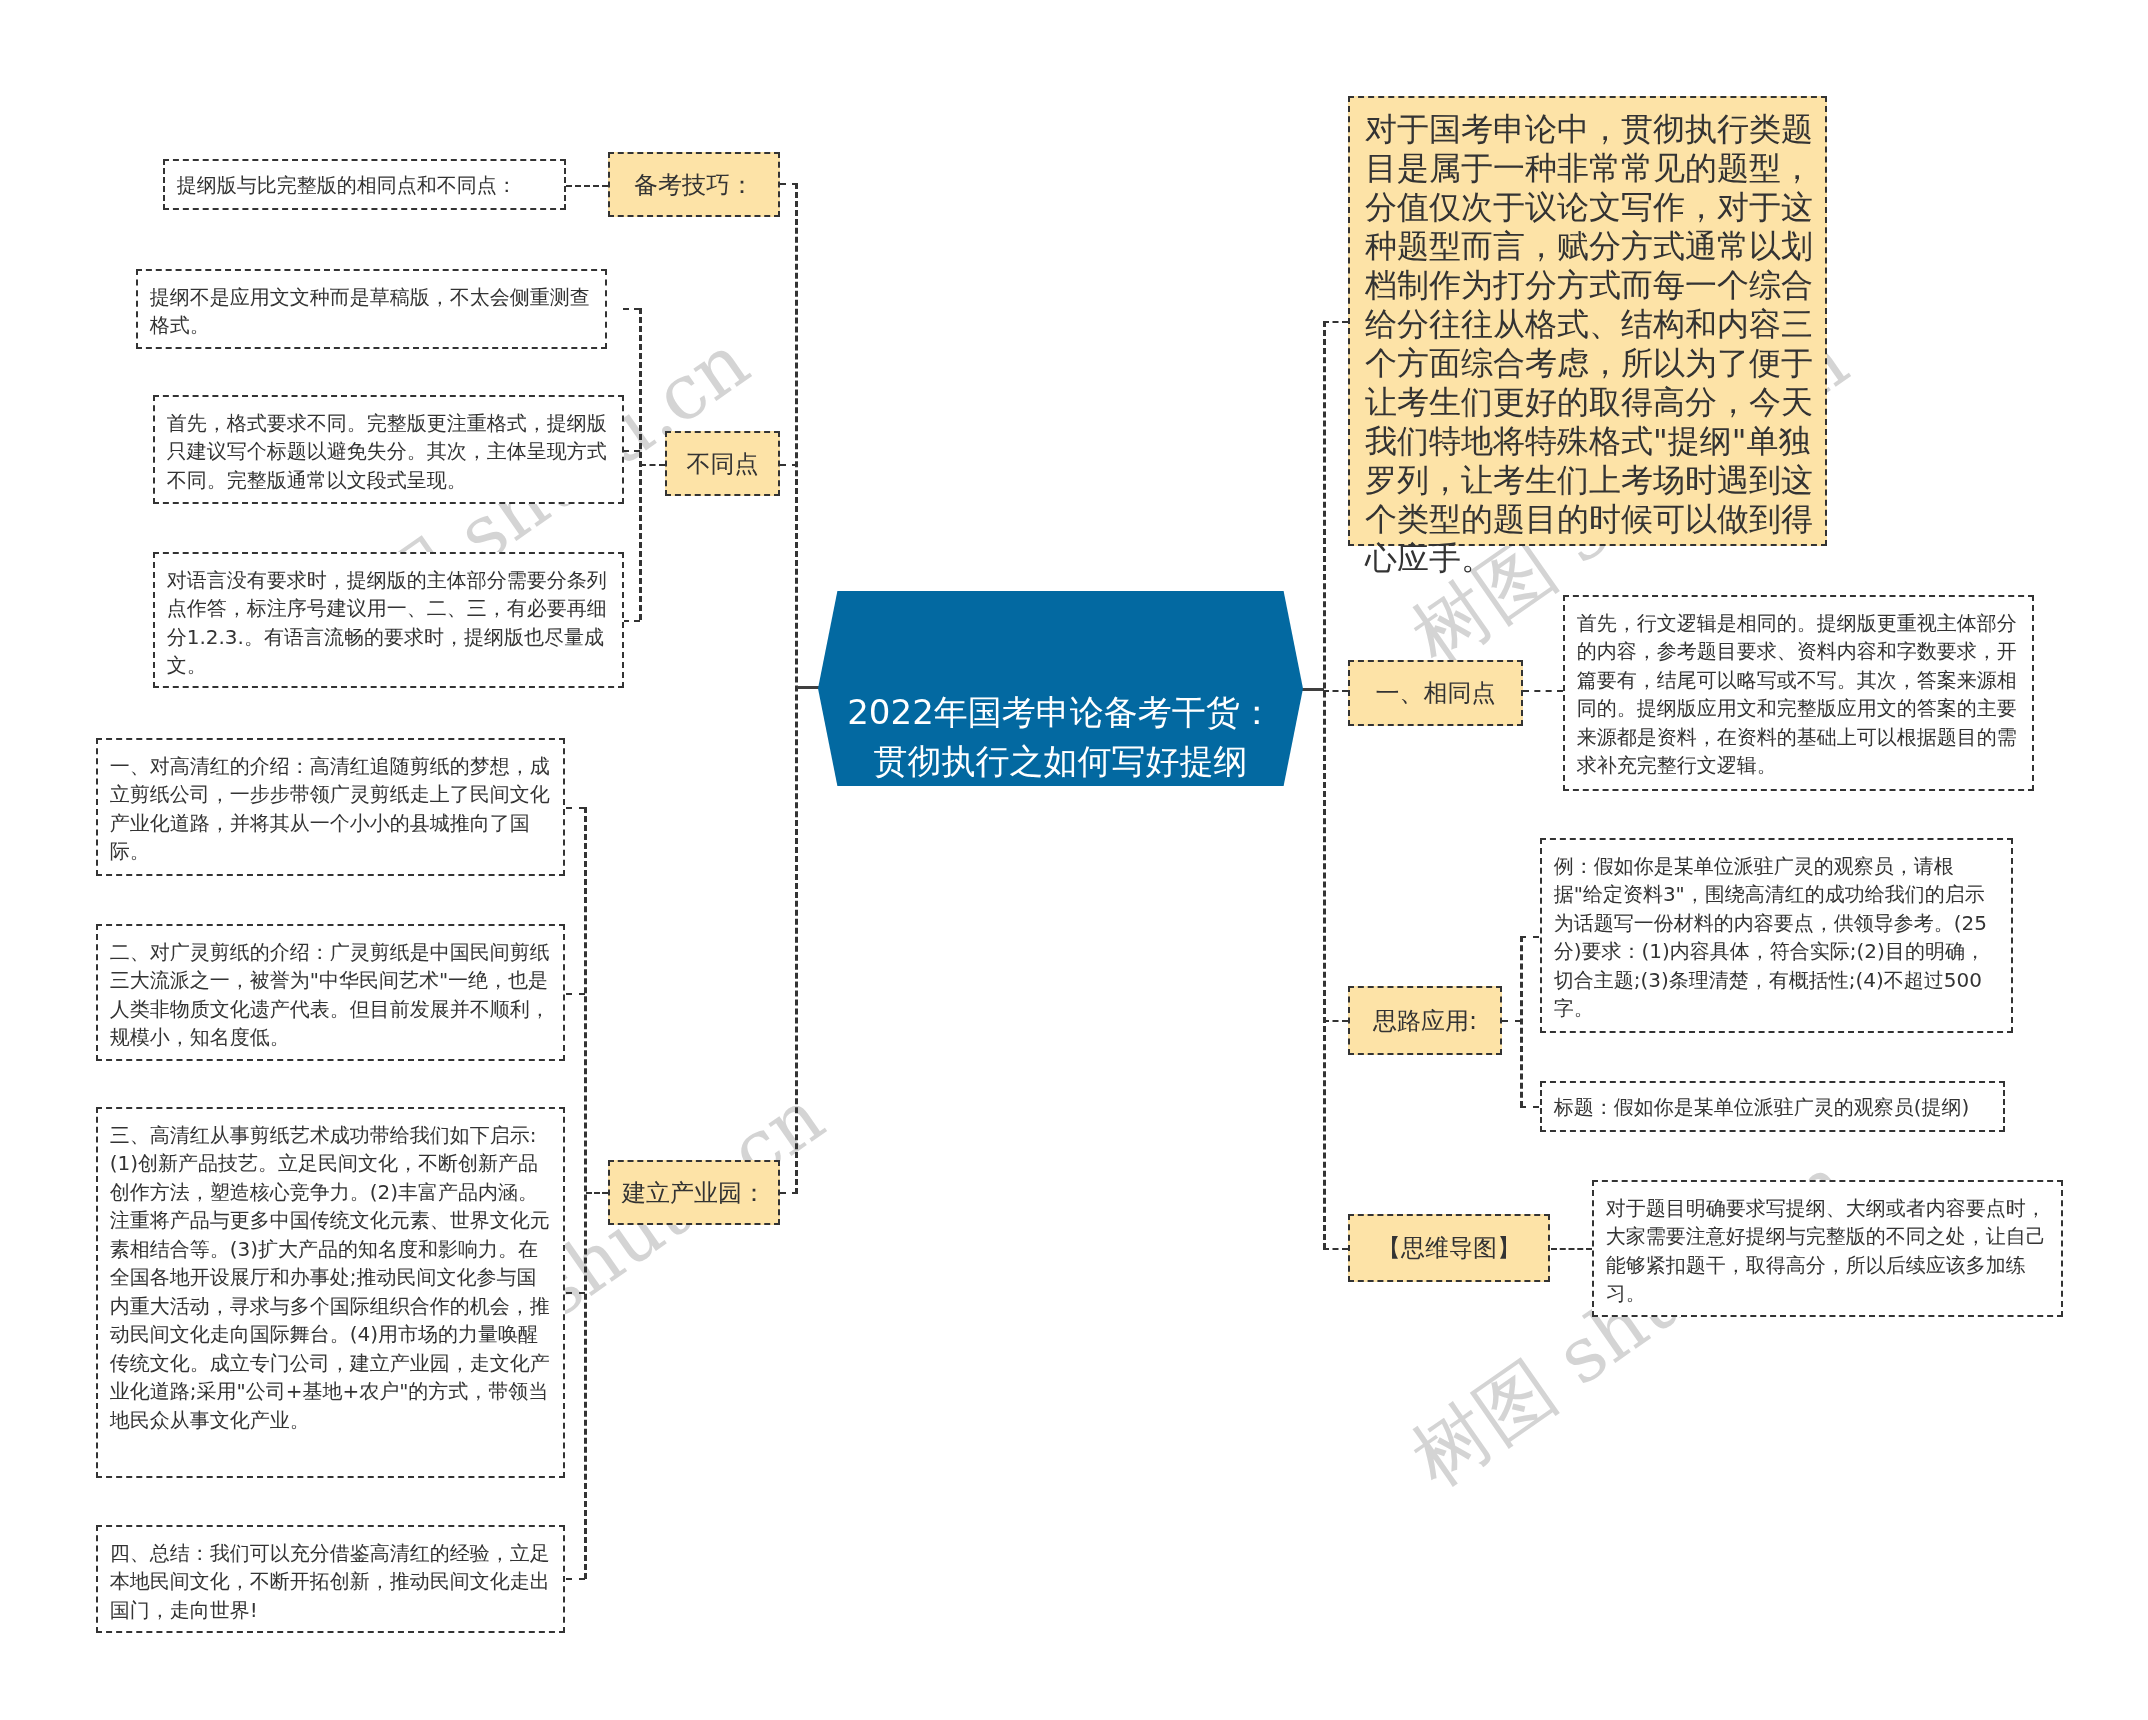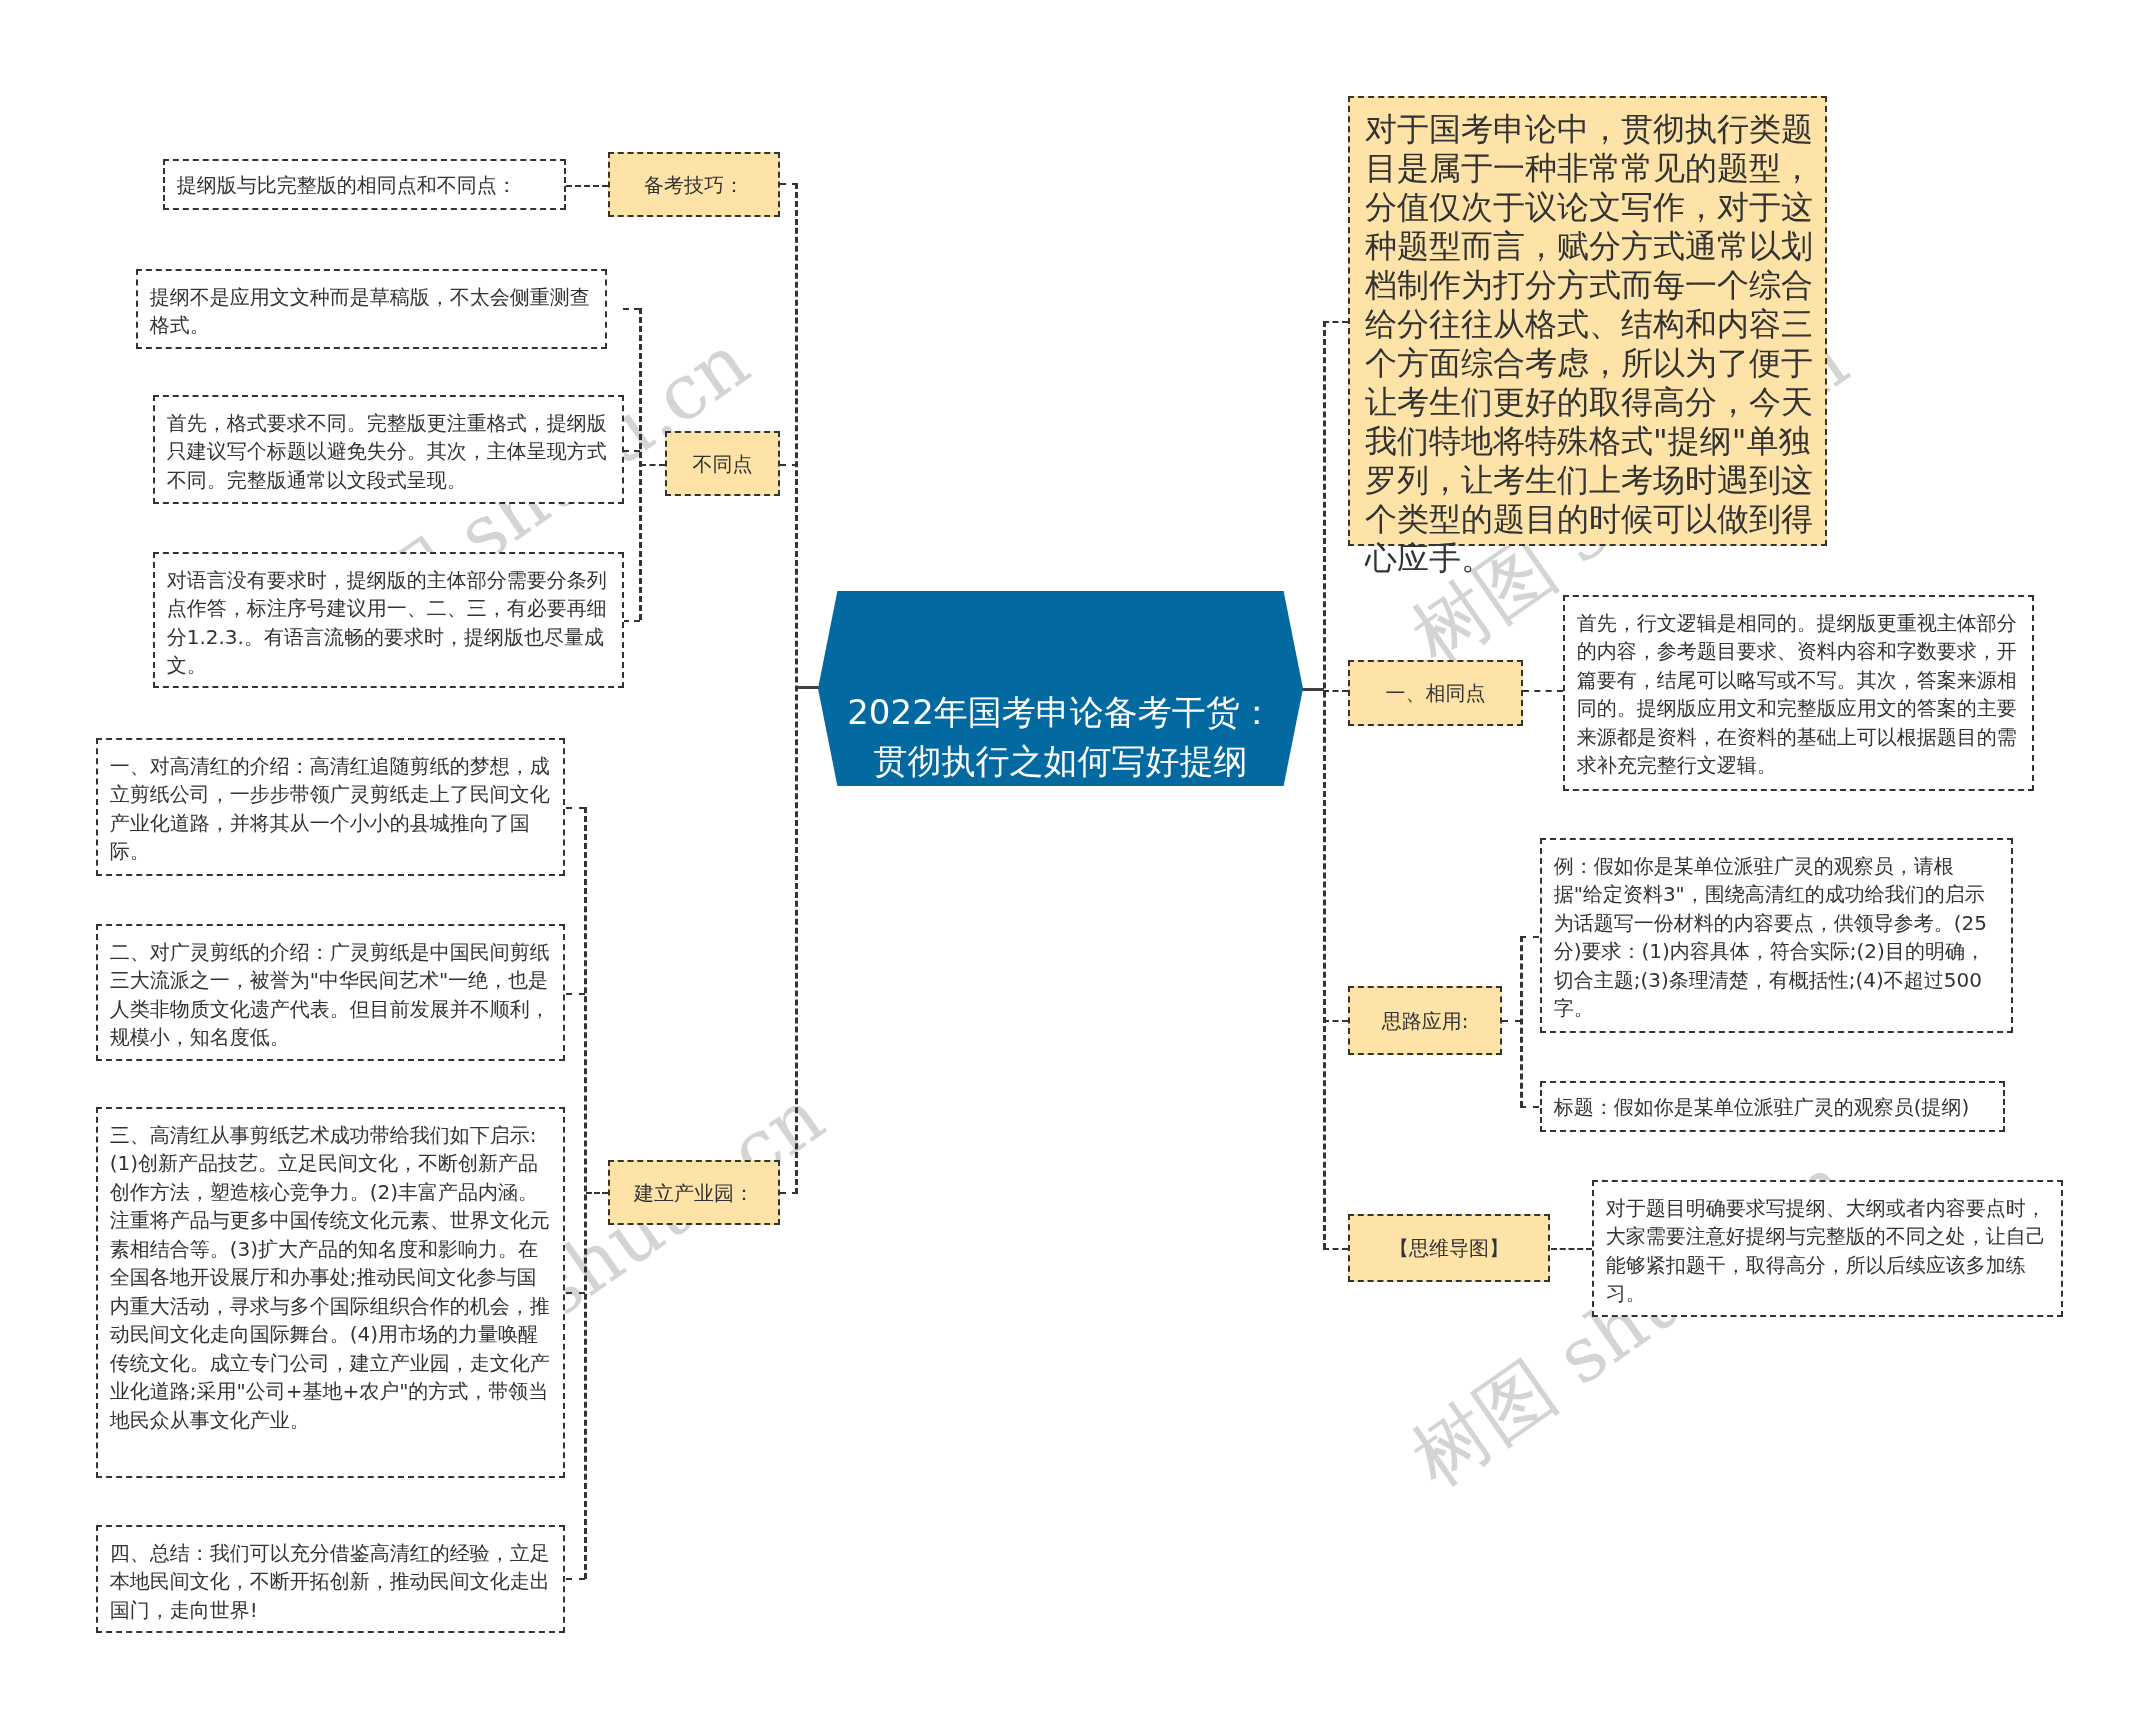--- a/index.html
+++ b/index.html
@@ -1,19 +1,19 @@
 <!DOCTYPE html>
 <html style="font-size:13.4px"><head>
 <meta charset="utf-8">
 <style>
   html, body { margin:0; padding:0; background:#ffffff; }
   body { width:2148px; height:1721px; position:relative; overflow:hidden;
          font-family:"DejaVu Sans","Liberation Sans",sans-serif; color:#333; }
   .node { position:absolute; box-sizing:border-box; border:2.5px dashed #333; }
-  .branch { background:#FDE3A7; font-size:20px; line-height:1; display:flex; align-items:center; justify-content:center; color:#333; }
+  .branch { background:#FDE3A7; font-size:24px; line-height:1; display:flex; align-items:center; justify-content:center; color:#333; }
   .leaf { background:#ffffff; font-size:20px; line-height:28.5px; padding:11.7px 10px 8.4px 11.7px; color:#333; word-break:break-all; }
   .intro { background:#FDE3A7; font-size:32px; line-height:39px; padding:11.7px 11.7px 8.4px 15px; color:#333; word-break:break-all; }
   .center { position:absolute; left:818px; top:591px; width:485px; height:195px;
             background:#0369a1; color:#fff; font-size:34px; line-height:49px;
             clip-path:polygon(4% 0, 96% 0, 100% 50%, 96% 100%, 4% 100%, 0 50%);
             display:flex; align-items:flex-end; justify-content:center; text-align:center; padding:0 25px; box-sizing:border-box; }
   .line { position:absolute; }
   .vdash { border-left:3.4px dashed #333; width:0; }
   .hdash { border-top:2.5px dashed #333; height:0; }
   .hsolid { border-top:3.4px solid #3f3f3f; height:0; }

